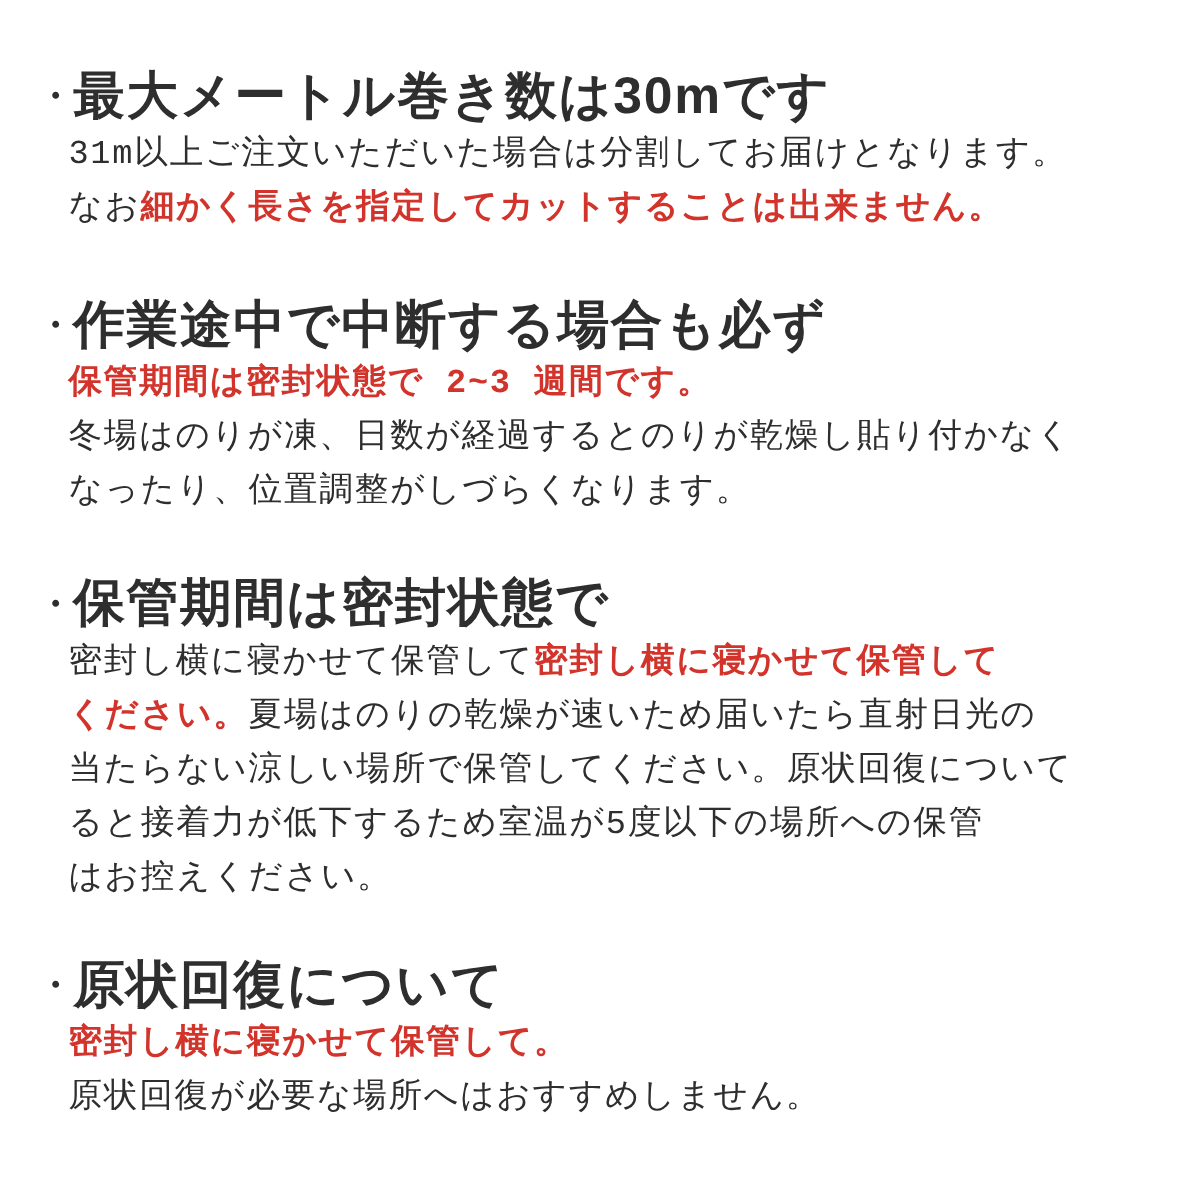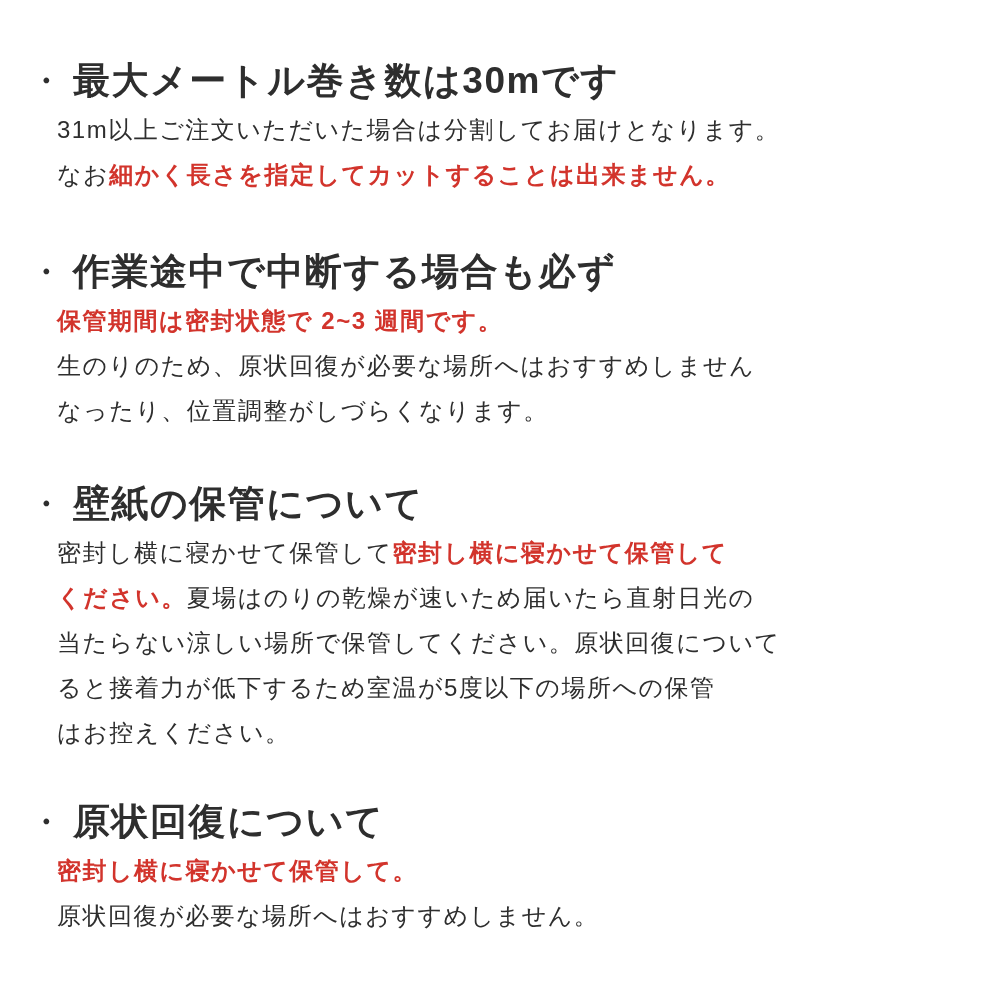--- a/index.html
+++ b/index.html
@@ -31,35 +31,36 @@
   #section-4{margin-top:44px;}
   .bullet{
     position:absolute;
     left:31px;top:0;
     line-height:45px;
     font-size:30px;
     font-weight:700;
     color:var(--text);
   }
   .heading{
-    margin:0 0 4px 16px;
-    font-size:37px;
+    margin:0 0 4px 4px;
+    font-size:43px;
     font-weight:700;
     line-height:45px;
     letter-spacing:1.5px;
     color:var(--text);
   }
   .line{
     margin:0;
-    font-size:24px;
+    font-size:28px;
     font-weight:400;
     line-height:45px;
     letter-spacing:1.5px;
     color:var(--text);
     white-space:nowrap;
+    font-family:Liberation Mono, monospace;
   }
   .seg{color:var(--text);}
   .seg.red{
     color:var(--red);
     font-weight:700;
     text-align:right;
   }
   .line.redline .seg{
     color:var(--red);
     font-weight:700;
@@ -74,27 +75,27 @@
     <span class="bullet">・</span>
     <h2 class="heading">最大メートル巻き数は30mです</h2>
     <p class="line"><span class="seg">31m以上ご注文いただいた場合は分割してお届けとなります。</span></p>
     <p class="line"><span class="seg">なお</span><span class="seg red">細かく長さを指定してカットすることは出来ません。</span></p>
   </section>
 
   <section class="section" id="section-2">
     <span class="bullet">・</span>
     <h2 class="heading">作業途中で中断する場合も必ず</h2>
     <p class="line redline"><span class="seg red">保管期間は密封状態で 2~3 週間です。</span></p>
-    <p class="line"><span class="seg">生のりのため、原状回復が必要な場所へはおすすめしません</span></p>
+    <p class="line"><span class="seg">冬場はのりが凍、日数が経過するとのりが乾燥し貼り付かなく</span></p>
     <p class="line"><span class="seg">なったり、位置調整がしづらくなります。</span></p>
   </section>
 
   <section class="section" id="section-3">
     <span class="bullet">・</span>
-    <h2 class="heading">壁紙の保管について</h2>
+    <h2 class="heading">保管期間は密封状態で</h2>
     <p class="line"><span class="seg">密封し横に寝かせて保管して</span><span class="seg red">密封し横に寝かせて保管して</span></p>
     <p class="line"><span class="seg red">ください。</span><span class="seg">夏場はのりの乾燥が速いため届いたら直射日光の</span></p>
     <p class="line"><span class="seg">当たらない涼しい場所で保管してください。原状回復について</span></p>
     <p class="line"><span class="seg">ると接着力が低下するため室温が5度以下の場所への保管</span></p>
     <p class="line"><span class="seg">はお控えください。</span></p>
   </section>
 
   <section class="section" id="section-4">
     <span class="bullet">・</span>
     <h2 class="heading">原状回復について</h2>

